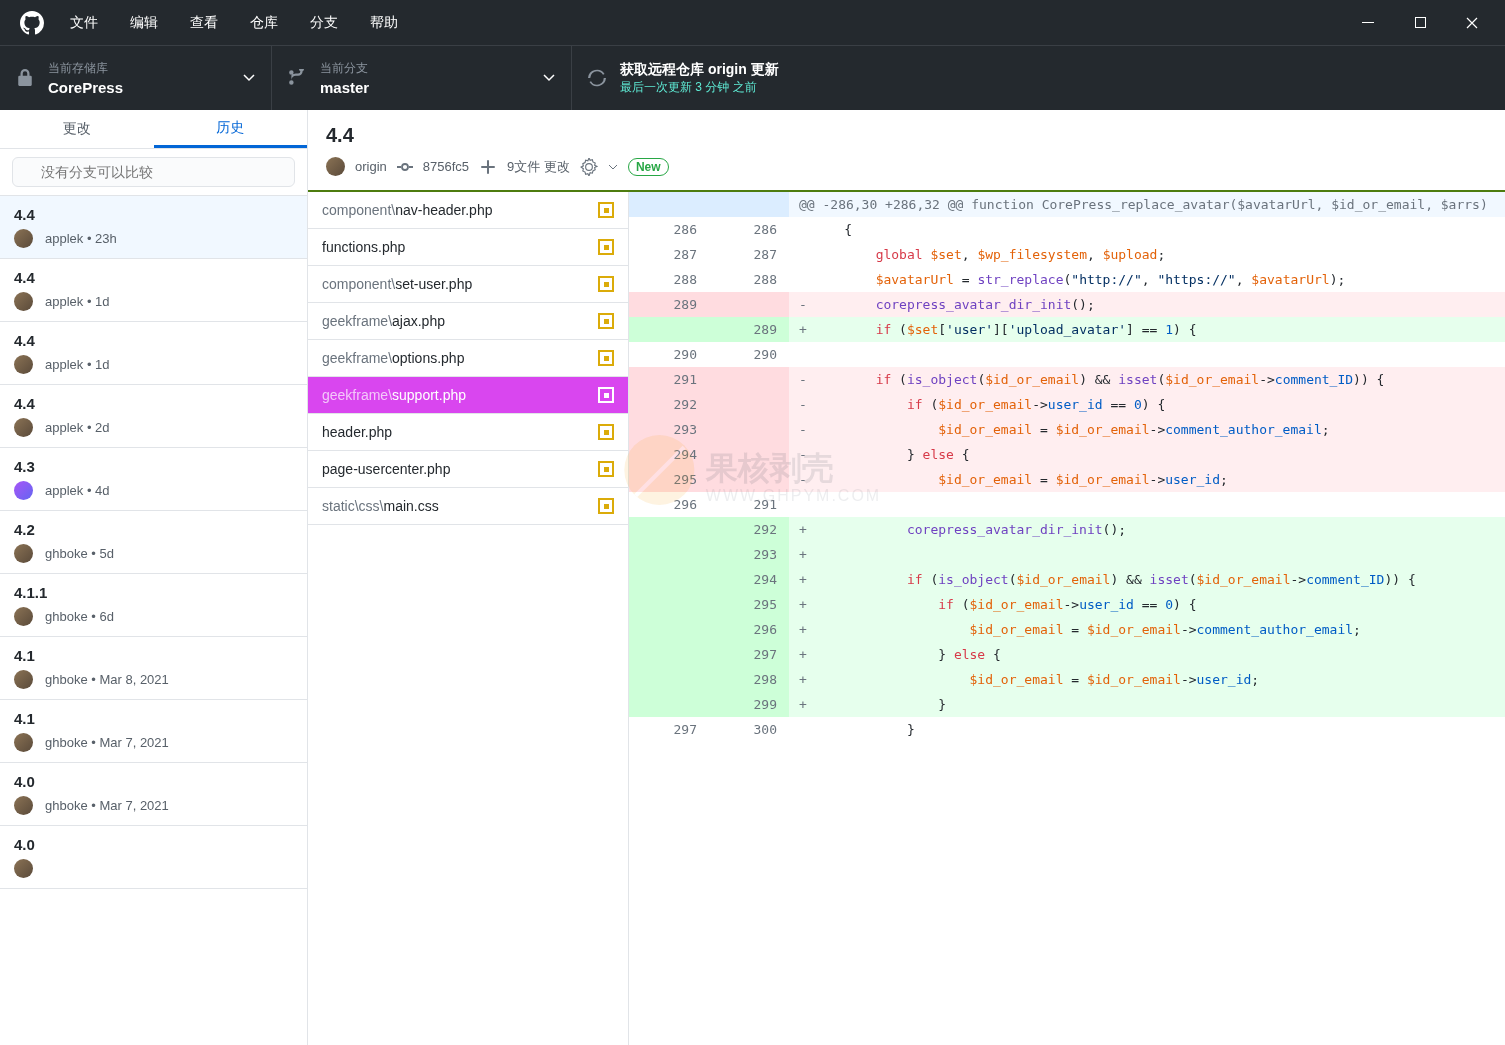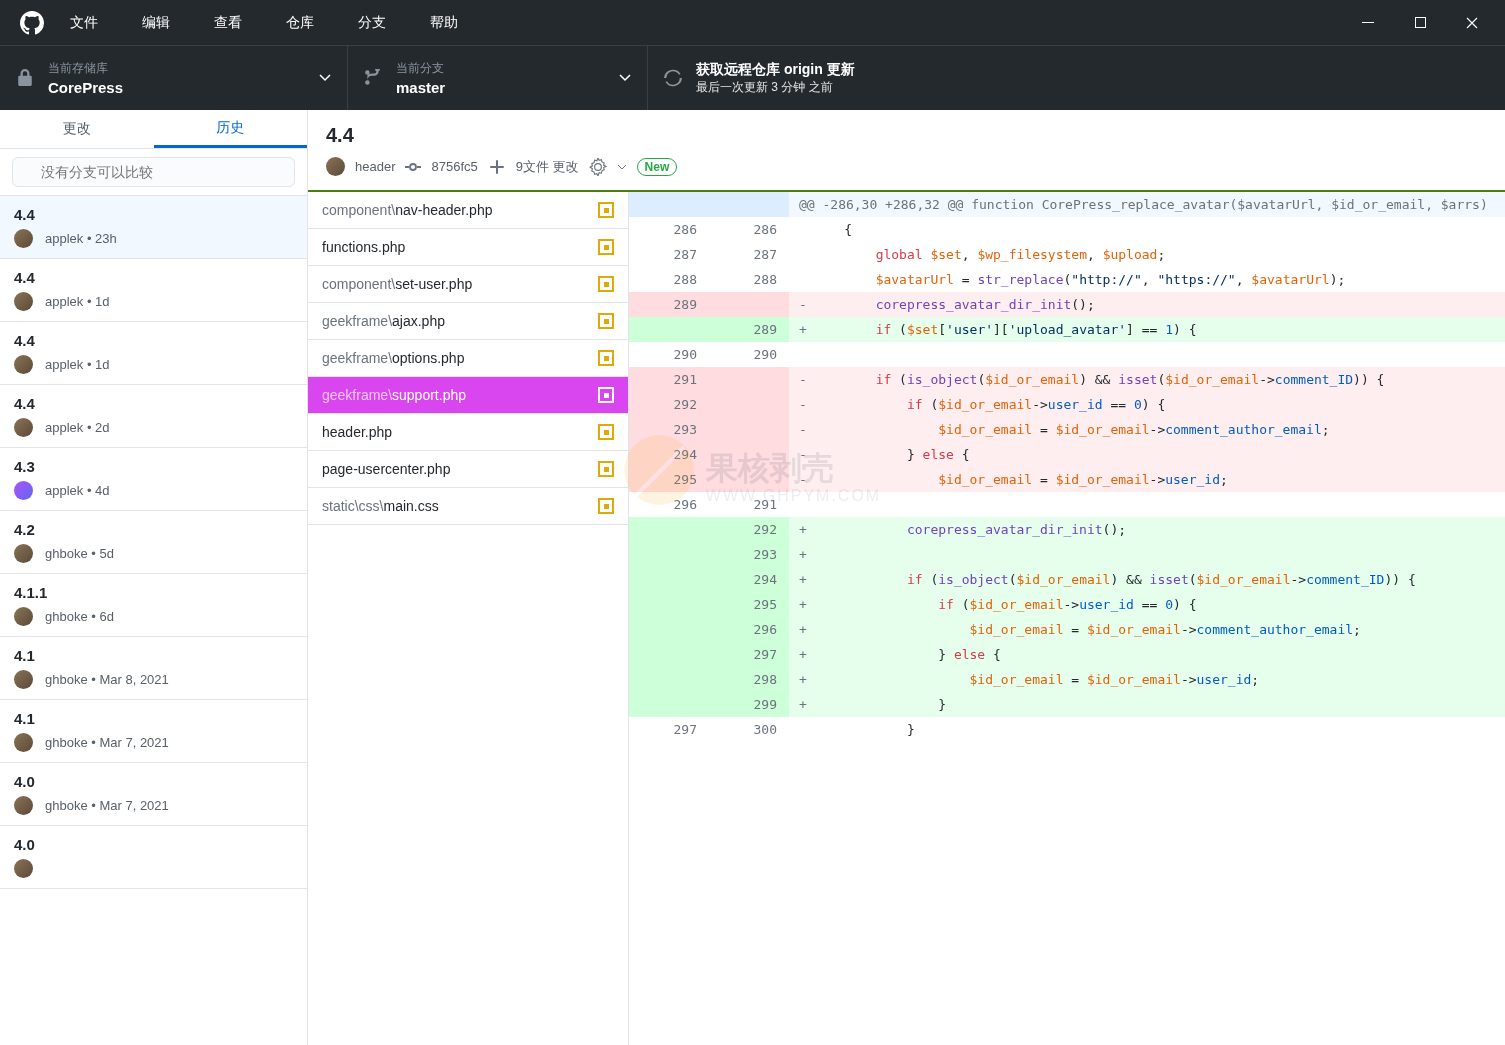--- a/index.html
+++ b/index.html
@@ -1,33 +1,33 @@
 <!DOCTYPE html>
 <html><head>
 <meta charset="utf-8">
 <style>
 * { margin: 0; padding: 0; box-sizing: border-box; }
 body { font-family: -apple-system, "Segoe UI", Helvetica, Arial, sans-serif; font-size: 13px; background: #fff; color: #24292e; overflow: hidden; }
 .titlebar { background: #24292e; color: #fff; height: 45px; display: flex; align-items: center; padding: 0 8px; }
 .titlebar .logo { width: 24px; height: 24px; margin: 0 12px; }
-.menu-items { display: flex; gap: 16px; }
+.menu-items { display: flex; gap: 4px; }
 .menu-item { padding: 6px 14px; color: #fff; cursor: pointer; font-size: 14px; }
 .window-controls { margin-left: auto; display: flex; gap: 2px; }
 .win-btn { width: 50px; height: 40px; display: flex; align-items: center; justify-content: center; cursor: pointer; }
 .win-btn svg { fill: #fff; }
 .toolbar { background: #24292e; height: 65px; display: flex; border-top: 1px solid #3a3f45; }
 .tool-section { display: flex; align-items: center; padding: 0 16px; border-right: 1px solid #3a3f45; cursor: pointer; min-width: 0; }
-.tool-section.repo { width: 348px; align-items: center; }
+.tool-section.repo { width: 272px; align-items: center; }
 .tool-section.branch { width: 300px; }
 .tool-section.fetch { flex: 1; border-right: none; }
 .tool-icon { width: 18px; height: 18px; margin-right: 14px; flex-shrink: 0; }
 .tool-text { flex: 1; min-width: 0; }
 .tool-label { color: #8b949e; font-size: 12px; margin-bottom: 2px; }
 .tool-value { color: #fff; font-weight: 600; font-size: 15px; }
-.tool-sub { color: #e5e5e5; font-size: 12px; }
+.tool-sub { color: #5eead4; font-size: 12px; }
 .chevron { margin-left: auto; }
 .main { display: flex; height: calc(100vh - 110px); }
 .sidebar { width: 308px; border-right: 1px solid #e1e4e8; display: flex; flex-direction: column; }
 .tabs { display: flex; height: 39px; border-bottom: 1px solid #e1e4e8; }
 .tab { flex: 1; display: flex; align-items: center; justify-content: center; font-size: 14px; cursor: pointer; color: #586069; }
 .tab.active { color: #0366d6; border-bottom: 3px solid #0366d6; font-weight: 500; }
 .branch-compare { padding: 8px 12px; border-bottom: 1px solid #e1e4e8; }
 .compare-input { width: 100%; padding: 6px 8px 6px 28px; border: 1px solid #e1e4e8; border-radius: 6px; font-size: 14px; color: #3b82f6; background: #fafbfc; position: relative; }
 .compare-wrap { position: relative; }
 .compare-wrap .br-icon { position: absolute; left: 8px; top: 50%; transform: translateY(-50%); }
@@ -243,21 +243,21 @@
           </div>
         </div>
       </div>
   </div>
 
   <div class="content">
     <div class="commit-header">
       <div class="commit-header-title">4.4</div>
       <div class="commit-header-meta">
         <span class="avatar"></span>
-        <span>header</span>
+        <span>origin</span>
         <svg class="commit-sha-icon" viewBox="0 0 16 16" fill="#6a737d">
             <circle cx="8" cy="8" r="3" fill="none" stroke="#6a737d" stroke-width="1.8"></circle>
             <path d="M0 8h4M12 8h4" stroke="#6a737d" stroke-width="1.8"></path>
           </svg>
         <span>8756fc5</span>
         <svg class="icon-btn" viewBox="0 0 16 16" fill="#6a737d">
             <path d="M8 2v12M2 8h12" stroke="#6a737d" stroke-width="1.8"></path>
           </svg>
         <span>9文件 更改</span>
         <svg class="icon-btn" viewBox="0 0 16 16" fill="#6a737d">

